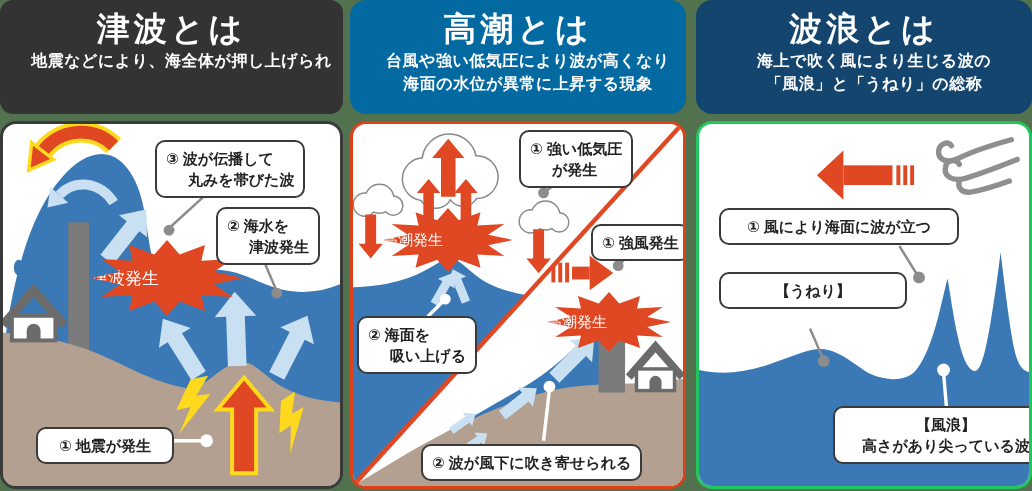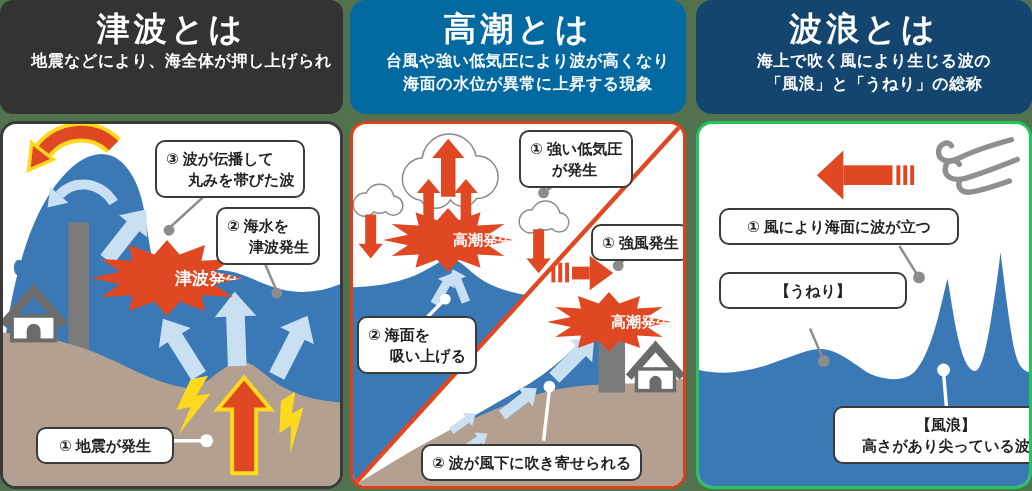--- a/index.html
+++ b/index.html
@@ -20,22 +20,22 @@
   #p2b{left:350px;width:336px;border:3px solid #DC4219;}
   #p3b{left:696px;width:336px;border:3px solid #22c55e;}
   .scene{position:absolute;left:0;top:0;width:100%;height:100%;}
   
   .callout{position:absolute;background:#fff;border:2px solid #3A3A3A;border-radius:10px;
            padding:6px 9px;font-size:15px;font-weight:bold;color:#222;line-height:1.4;
            box-sizing:border-box;white-space:nowrap;}
   .callout.center{text-align:center;}
   .ind{padding-left:22px;}
   
-  .starburst{position:absolute;display:flex;align-items:center;justify-content:flex-end;
-     background:#E04823;color:#fff;font-weight:bold;
+  .starburst{position:absolute;display:flex;align-items:center;justify-content:flex-start;
+     background:#E04823;color:#fff;font-weight:normal;
      clip-path:polygon(100% 50%,80.9% 58.3%,93.3% 75%,72.6% 72.6%,75% 93.3%,58.3% 80.9%,
        50% 100%,41.7% 80.9%,25% 93.3%,27.4% 72.6%,6.7% 75%,19.1% 58.3%,0% 50%,19.1% 41.7%,
        6.7% 25%,27.4% 27.4%,25% 6.7%,41.7% 19.1%,50% 0%,58.3% 19.1%,75% 6.7%,72.6% 27.4%,
        93.3% 25%,80.9% 41.7%);}
 </style>
 </head>
 <body>
 
 <div class="stage">
 

